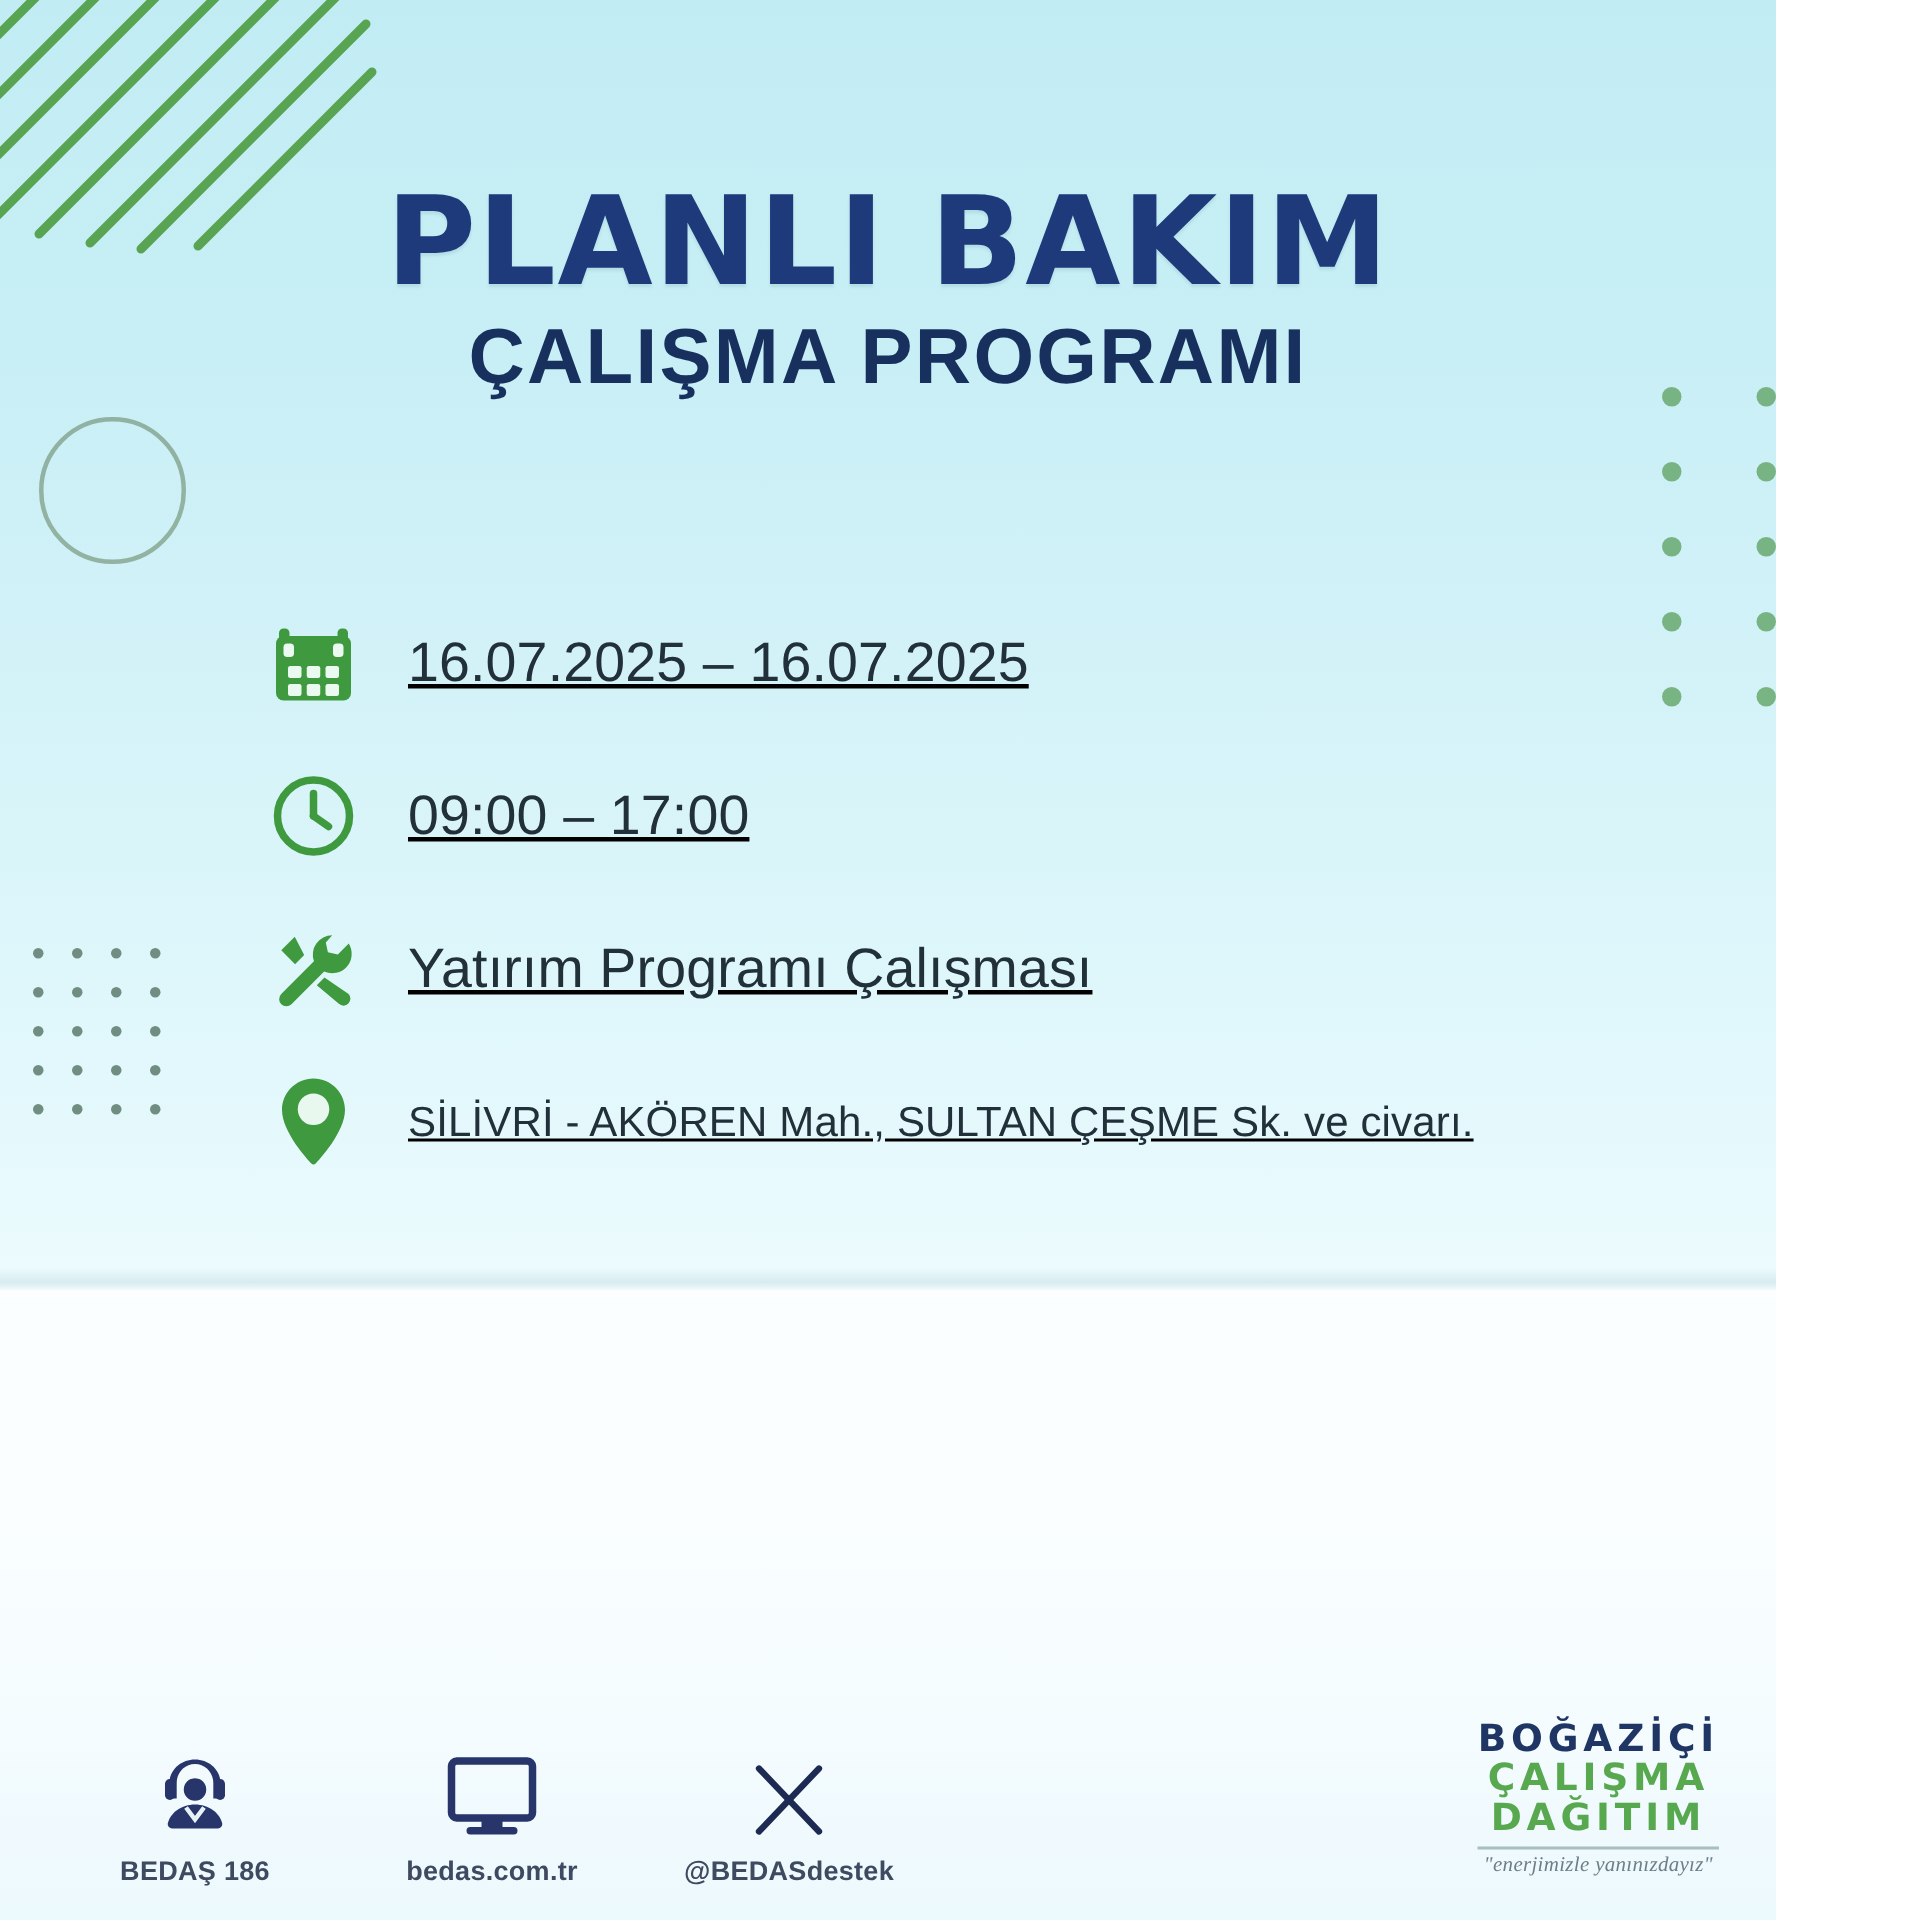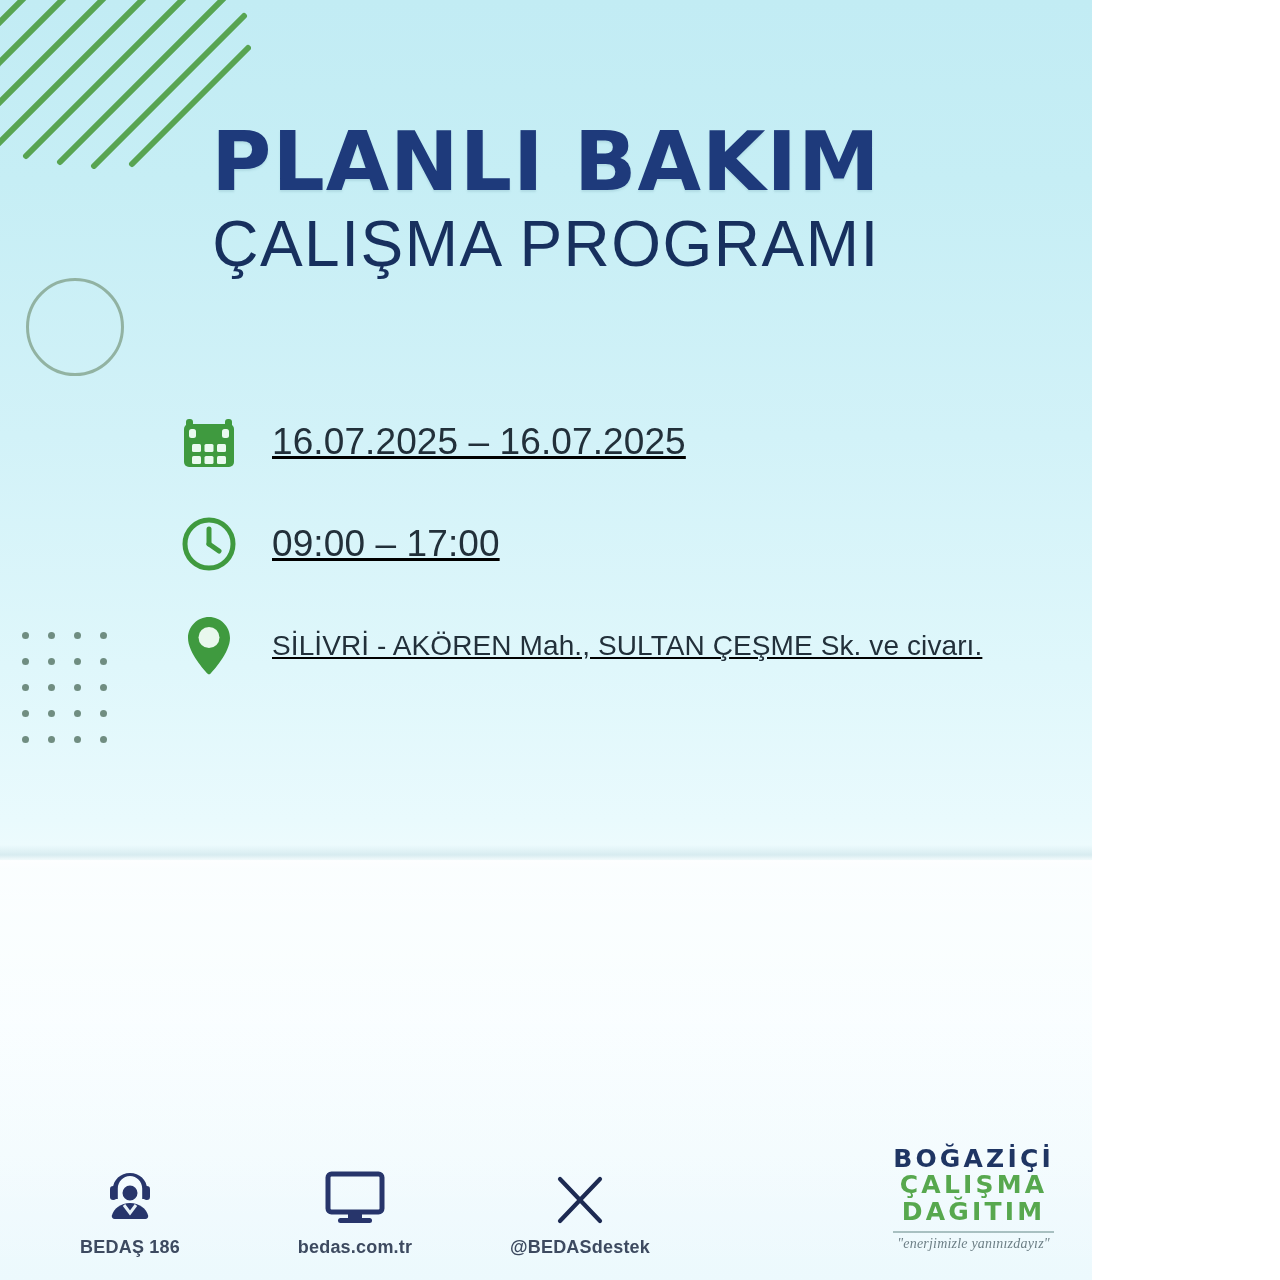--- a/index.html
+++ b/index.html
@@ -10,21 +10,21 @@
   body {
     width: 1280px;
     height: 1280px;
     overflow: hidden;
     font-family: "Liberation Sans", "DejaVu Sans", sans-serif;
     background: #ffffff;
   }
 
   .poster {
     position: relative;
-    width: 1092px;
+    width: 1184px;
     height: 1280px;
     overflow: hidden;
     background: linear-gradient(180deg,
         #c2ecf4 0%,
         #c6eef5 14%,
         #d2f2f8 34%,
         #dff7fb 52%,
         #e9fafd 64%,
         #edfbfd 66.5%,
         #f3fdfe 70%,
@@ -123,23 +123,23 @@
     font-size: 82px;
     line-height: 0.98;
     font-weight: 700;
     letter-spacing: 1px;
     color: #1e3a7b;
     font-family: "DejaVu Sans", sans-serif;
     margin: 0;
     text-shadow: 0 2px 2px rgba(120,170,185,0.25);
   }
   .title-sub {
-    font-size: 64px;
+    font-size: 52px;
     line-height: 1.0;
-    font-weight: 400;
+    font-weight: 700;
     letter-spacing: 1.5px;
     color: #17305e;
     font-family: "Liberation Sans", sans-serif;
     margin: 10px 0 0 0;
   }
 
   
   .info-list {
     position: absolute;
     left: 176px;
@@ -177,21 +177,21 @@
     font-size: 28px;
   }
 
   
   .footer {
     position: absolute;
     left: 60px;
     bottom: 22px;
     display: flex;
     align-items: flex-end;
-    gap: 85px;
+    gap: 58px;
   }
   .footer-item {
     width: 140px;
     text-align: center;
   }
   .footer-icon {
     height: 62px;
     display: flex;
     align-items: flex-end;
     justify-content: center;
@@ -333,20 +333,32 @@
       <span class="info-icon">
         <svg width="58" height="58" viewBox="0 0 58 58">
           <circle cx="29" cy="29" r="24" fill="none" stroke="#3f9a3f" stroke-width="5"></circle>
           <line x1="29" y1="29" x2="29" y2="14" stroke="#3f9a3f" stroke-width="5" stroke-linecap="round"></line>
           <line x1="29" y1="29" x2="39" y2="36" stroke="#3f9a3f" stroke-width="5" stroke-linecap="round"></line>
         </svg>
       </span>
       <span class="info-text">09:00 – 17:00</span>
     </div>
 
+    <div class="info-row">
+      <span class="info-icon">
+        <svg width="58" height="58" viewBox="0 0 58 58">
+          <g fill="#3f9a3f">
+            <path d="M41.5 6.5a13 13 0 0 0-12.2 17.4L7.5 45.7a4.8 4.8 0 0 0 6.8 6.8l21.8-21.8A13 13 0 0 0 52.5 12l-7.3 7.3-6.6-1.4-1.4-6.6z"></path>
+            <path d="M16.5 7.5 7.5 16.5l9.2 9.3 6.1-6.1z"></path>
+            <path d="M36.3 34.7 31.2 39.8 45.9 52.2a4.6 4.6 0 0 0 6.5-6.5z"></path>
+          </g>
+        </svg>
+      </span>
+      <span class="info-text">Yatırım Programı Çalışması</span>
+    </div>
 
     <div class="info-row">
       <span class="info-icon">
         <svg width="58" height="62" viewBox="0 0 58 62">
           <path d="M29 2C17.4 2 8 11.4 8 23c0 14.8 17.6 33.6 19.4 35.5a2.2 2.2 0 0 0 3.2 0C32.4 56.6 50 37.8 50 23 50 11.4 40.6 2 29 2z" fill="#3f9a3f"></path>
           <circle cx="29" cy="22.5" r="10.5" fill="#e9f8ee"></circle>
         </svg>
       </span>
       <span class="info-text address">SİLİVRİ - AKÖREN Mah., SULTAN ÇEŞME Sk. ve civarı.</span>
     </div>

